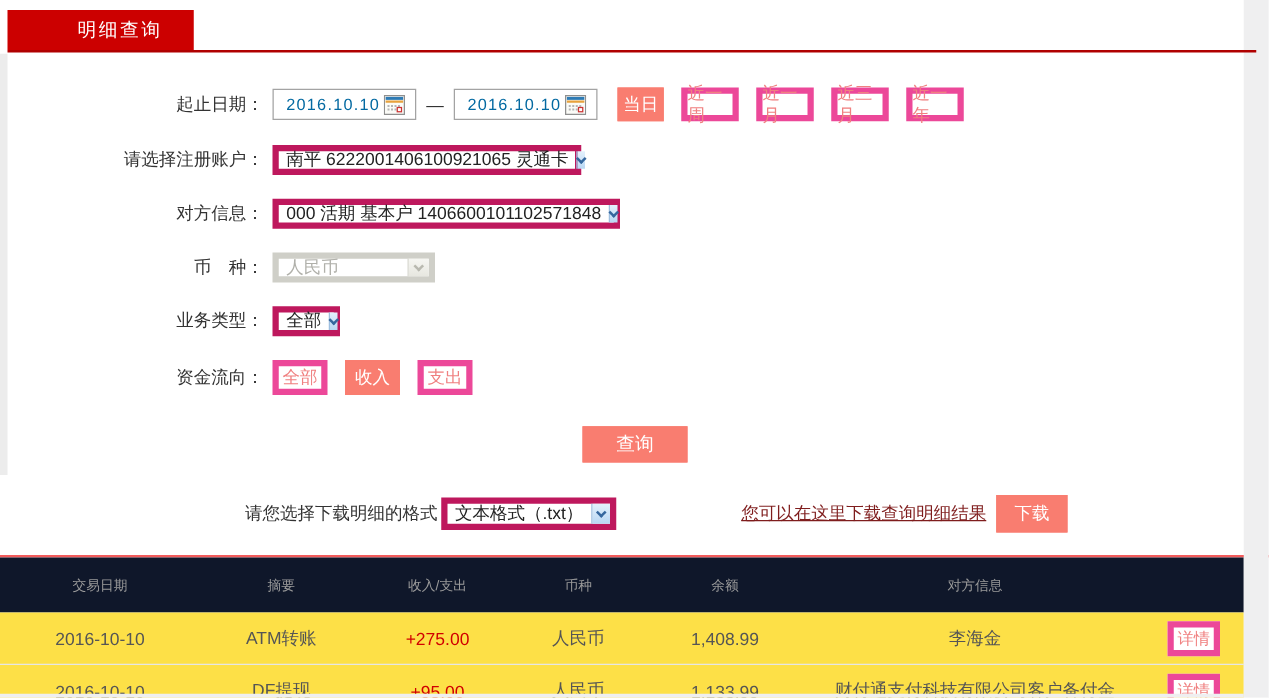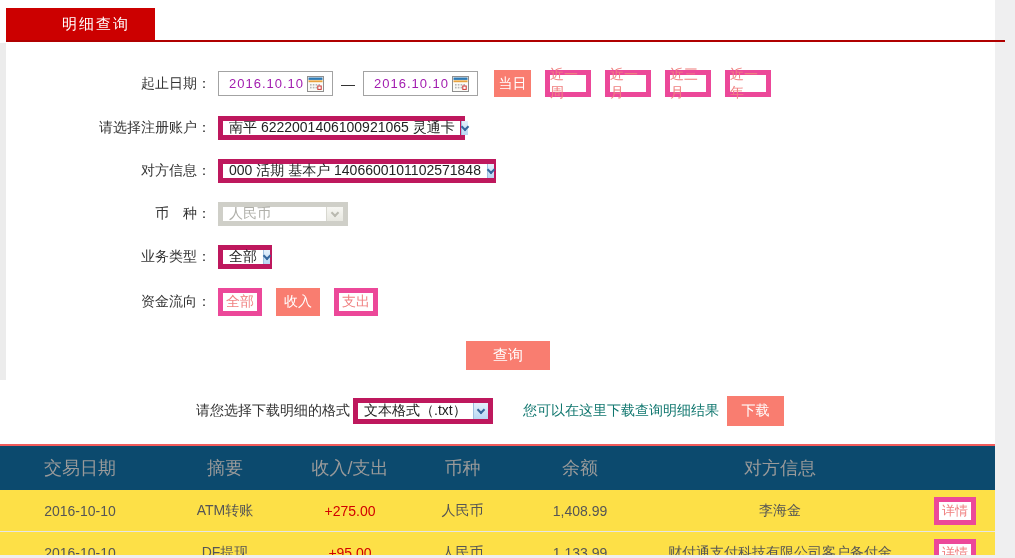--- a/index.html
+++ b/index.html
@@ -19,21 +19,21 @@
   .tab-underline { position:absolute; left:6px; top:40px; width:999px; height:2px; background:#b00000; }
 
   
   .form { padding:30px 0 0 6px; }
   .form-row { display:flex; align-items:center; margin-bottom:19px; }
   .form-label { width:205px; text-align:right; font-size:14px; color:#333; margin-right:7px; flex:none; }
 
   
   .date-box { display:flex; align-items:center; width:115px; height:25px; border:1px solid #a3a3a3;
               background:#fff; padding:0 3px 0 10px; }
-  .date-box input { border:none; outline:none; width:78px; font-size:13px; color:#a21caf;
+  .date-box input { border:none; outline:none; width:78px; font-size:13px; color:#0369a1;
                     font-family:"Liberation Sans","DejaVu Sans",sans-serif; letter-spacing:1px; }
   .cal { flex:none; cursor:pointer; display:block; }
   .date-sep { margin:0 8px; color:#333; font-size:14px; }
 
   
   .btn-solid { background:#f97d70; color:#fff; border:1px solid #f97d70; font-size:14px;
                display:inline-flex; align-items:center; justify-content:center; cursor:pointer; }
   .btn-outline { background:#fff; color:#f08080; border:5px solid #ec4899; font-size:14px;
                  display:inline-flex; align-items:center; justify-content:center; cursor:pointer; }
   .btn-today { width:37px; height:27px; margin-left:16px;font-family:Liberation Mono, monospace; }
@@ -58,27 +58,27 @@
 
   
   .flow-btn { width:44px; height:28px; margin-right:14px; }
 
   .query-row { margin:25px 0 0 460px; }
   .btn-query { width:84px; height:29px; font-size:15px; }
 
   
   .download-row { display:flex; align-items:center; margin:22px 0 0 190px; height:38px; }
   .dl-label { font-size:14px; color:#333; margin-right:3px; }
-  .dl-hint { font-size:14px; color:#0f766e; margin-left:30px; }
+  .dl-hint { font-size:14px; color:#7f1d1d; margin-left:100px;text-decoration:underline; }
   .btn-download { width:57px; height:30px; margin-left:8px; }
 
   
   .table-divider { width:1015px; height:2px; background:#f25b5b; margin-top:14px; }
   .tbl { width:995px; }
-  .tbl-header { display:flex; align-items:center; height:44px; background:#0c4a6e; color:#9a9a9a; font-size:18px; }
+  .tbl-header { display:flex; align-items:center; height:44px; background:#0f172a; color:#9a9a9a; font-size:11px; }
   .tbl-row { display:flex; align-items:center; height:42px; background:#fde047; border-bottom:1px solid #e6e6e6; color:#555; font-size:14px; }
   .c1{width:160px;text-align:center;} .c2{width:130px;text-align:center;}
   .c3{width:120px;text-align:center;} .c4{width:105px;text-align:center;}
   .c5{width:130px;text-align:center;} .c6{width:270px;text-align:center;}
   .c7{width:80px;display:flex;justify-content:center;}
   .amount { color:#d10000; }
   .btn-detail { width:42px; height:28px; font-size:13px; }
 </style>
 </head>
 <body>

